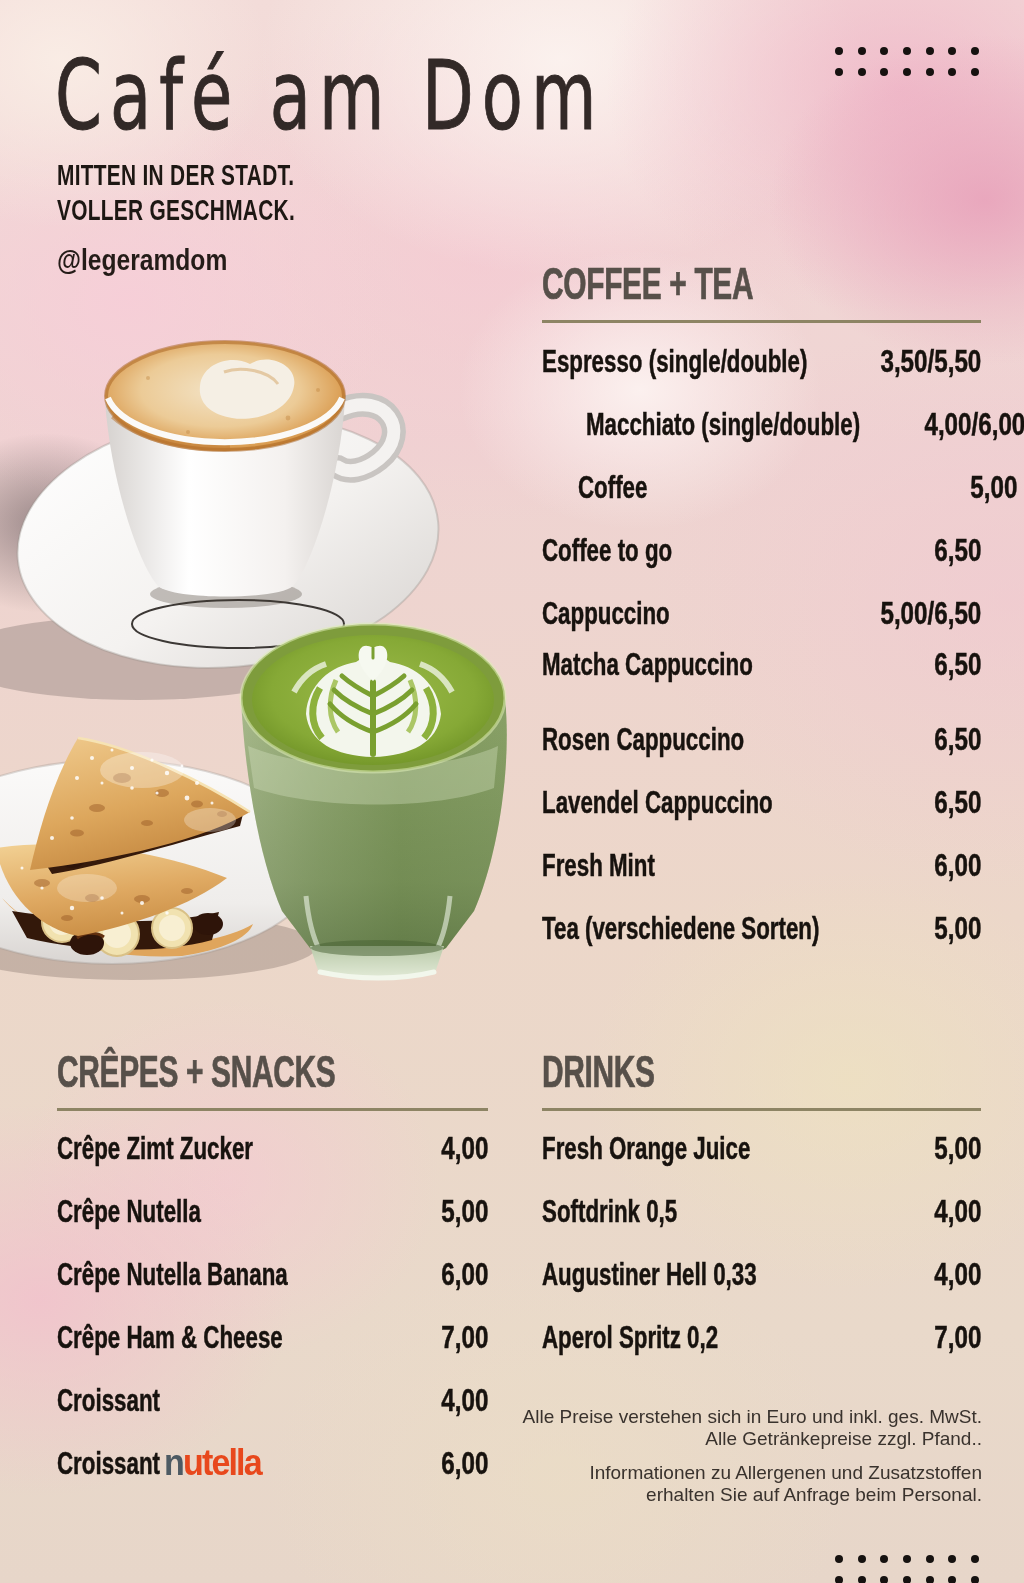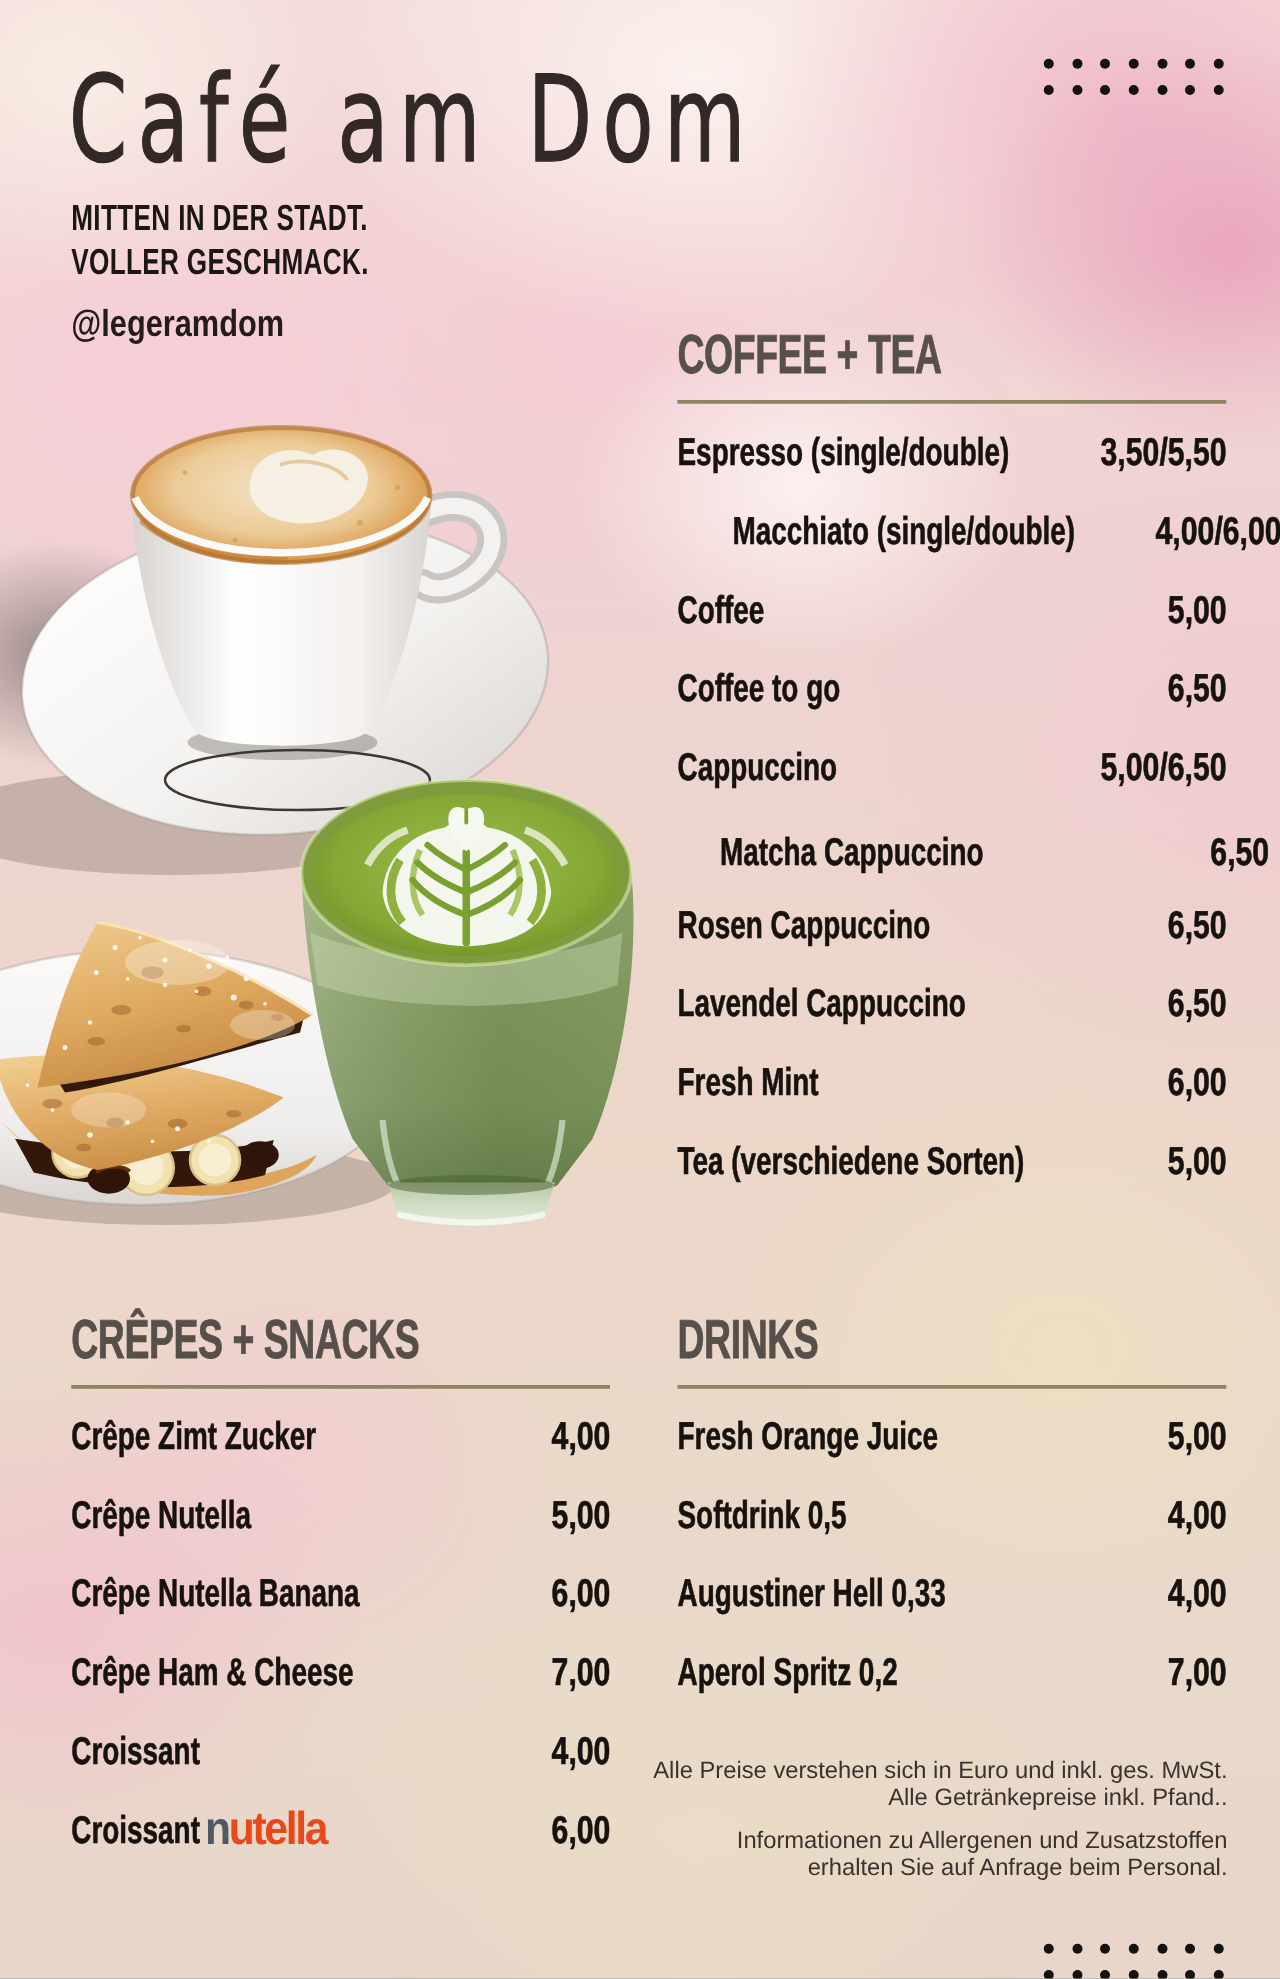--- a/index.html
+++ b/index.html
@@ -306,33 +306,33 @@
     <div class="sec-rule" style="top:58px;width:439px;"></div>
     <div style="position:absolute;left:0;top:68px;width:439px;">
       <div class="menu-row" style="top:0;">
         <span class="item-name">Espresso (single/double)</span>
         <span class="item-price">3,50/5,50</span>
       </div>
       <div class="menu-row" style="top:63px;margin-left:44px;">
         <span class="item-name">Macchiato (single/double)</span>
         <span class="item-price">4,00/6,00</span>
       </div>
-      <div class="menu-row" style="top:126px;">
+      <div class="menu-row" style="top:126px;margin-left:36px;">
         <span class="item-name">Coffee</span>
         <span class="item-price">5,00</span>
       </div>
       <div class="menu-row" style="top:189px;text-decoration:underline;">
         <span class="item-name">Coffee to go</span>
         <span class="item-price">6,50</span>
       </div>
       <div class="menu-row" style="top:252px;">
         <span class="item-name">Cappuccino</span>
         <span class="item-price">5,00/6,50</span>
       </div>
-      <div class="menu-row" style="top:320px;margin-left:34px;">
+      <div class="menu-row" style="top:303px;">
         <span class="item-name">Matcha Cappuccino</span>
         <span class="item-price">6,50</span>
       </div>
       <div class="menu-row" style="top:378px;">
         <span class="item-name">Rosen Cappuccino</span>
         <span class="item-price">6,50</span>
       </div>
       <div class="menu-row" style="top:441px;">
         <span class="item-name">Lavendel Cappuccino</span>
         <span class="item-price">6,50</span>
@@ -399,21 +399,21 @@
       <div class="menu-row" style="top:189px;">
         <span class="item-name">Aperol Spritz 0,2</span>
         <span class="item-price">7,00</span>
       </div>
     </div>
   </div>
 
   <div class="abs footer">
     <p>
       <span>Alle Preise verstehen sich in Euro und inkl. ges. MwSt.</span><br>
-      <span>Alle Getränkepreise inkl. Pfand..</span>
+      <span>Alle Getränkepreise zzgl. Pfand..</span>
     </p>
     <p>
       <span>Informationen zu Allergenen und Zusatzstoffen</span><br>
       <span>erhalten Sie auf Anfrage beim Personal.</span>
     </p>
   </div>
 
   <div class="abs dotgrid" style="left:835px;top:1555px;">
     <div class="dotrow">
         <i class="dot"></i>

